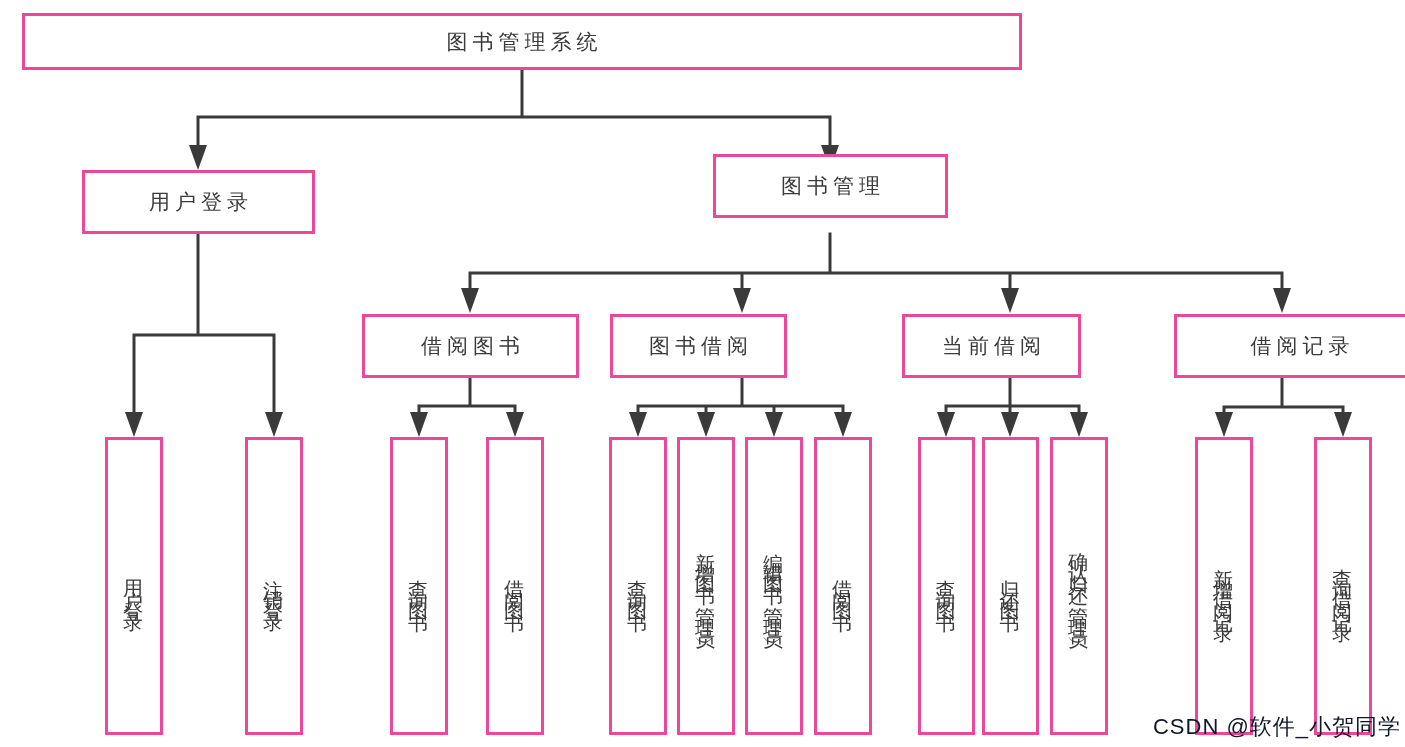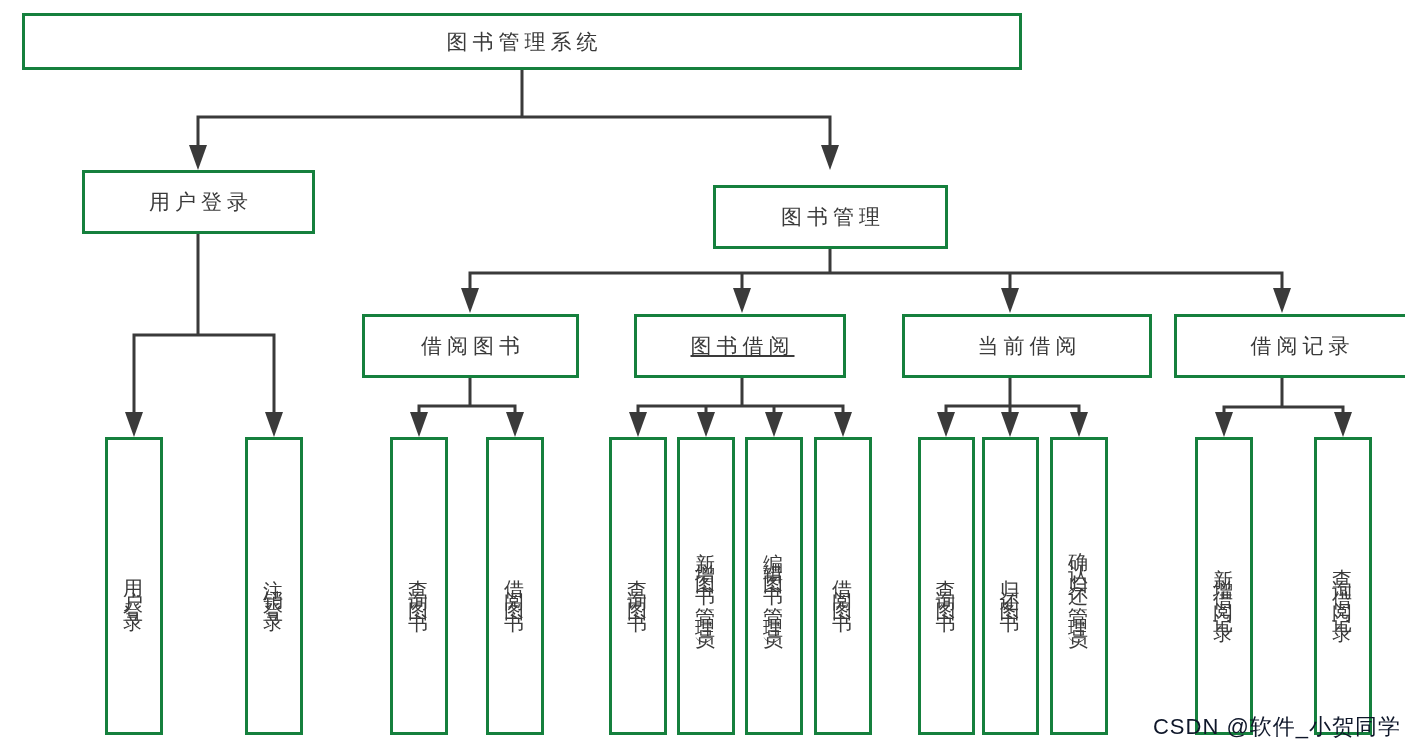--- a/index.html
+++ b/index.html
@@ -13,21 +13,21 @@
     font-family: "Liberation Sans", "DejaVu Sans", sans-serif;
   }
   .wires {
     position: absolute;
     left: 0; top: 0;
     width: 1405px; height: 747px;
     pointer-events: none;
   }
   .box {
     position: absolute;
-    border: 3px solid #15803d;
+    border: 3px solid #ec4899;
     background: #ffffff;
     display: flex;
     align-items: center;
     justify-content: center;
     color: #3a3a3a;
     font-size: 21px;
     z-index: 2;
   }
   .box .lbl {
     white-space: nowrap;
@@ -116,31 +116,31 @@
     </g>
   </svg>
 
   <div class="box" style="left:22px; top:13px; width:1000px; height:57px;">
     <span class="lbl">图书管理系统</span>
   </div>
 
   <div class="box" style="left:82px; top:170px; width:233px; height:64px;">
     <span class="lbl">用户登录</span>
   </div>
-  <div class="box" style="left:713px; top:185px; width:235px; height:64px;">
+  <div class="box" style="left:713px; top:154px; width:235px; height:64px;">
     <span class="lbl">图书管理</span>
   </div>
 
   <div class="box" style="left:362px; top:314px; width:217px; height:64px;">
     <span class="lbl">借阅图书</span>
   </div>
-  <div class="box" style="left:634px; top:314px; width:212px; height:64px;text-decoration:underline;">
+  <div class="box" style="left:610px; top:314px; width:177px; height:64px;">
     <span class="lbl">图书借阅</span>
   </div>
-  <div class="box" style="left:902px; top:314px; width:250px; height:64px;">
+  <div class="box" style="left:902px; top:314px; width:179px; height:64px;">
     <span class="lbl">当前借阅</span>
   </div>
   <div class="box" style="left:1174px; top:314px; width:252px; height:64px;">
     <span class="lbl">借阅记录</span>
   </div>
 
   <div class="box vbox" style="left:105px; top:437px; width:58px; height:298px;">
     <span class="lbl">用户登录</span>
   </div>
   <div class="box vbox" style="left:245px; top:437px; width:58px; height:298px;">

